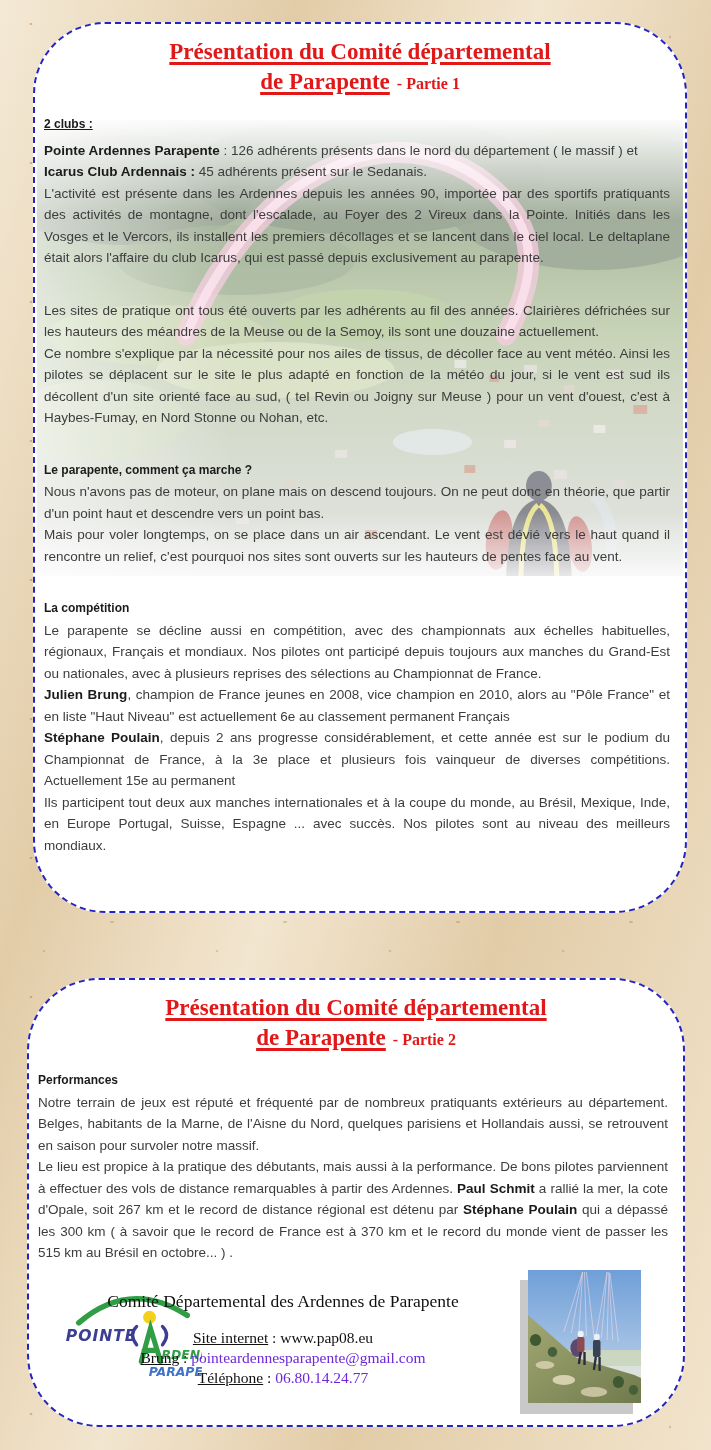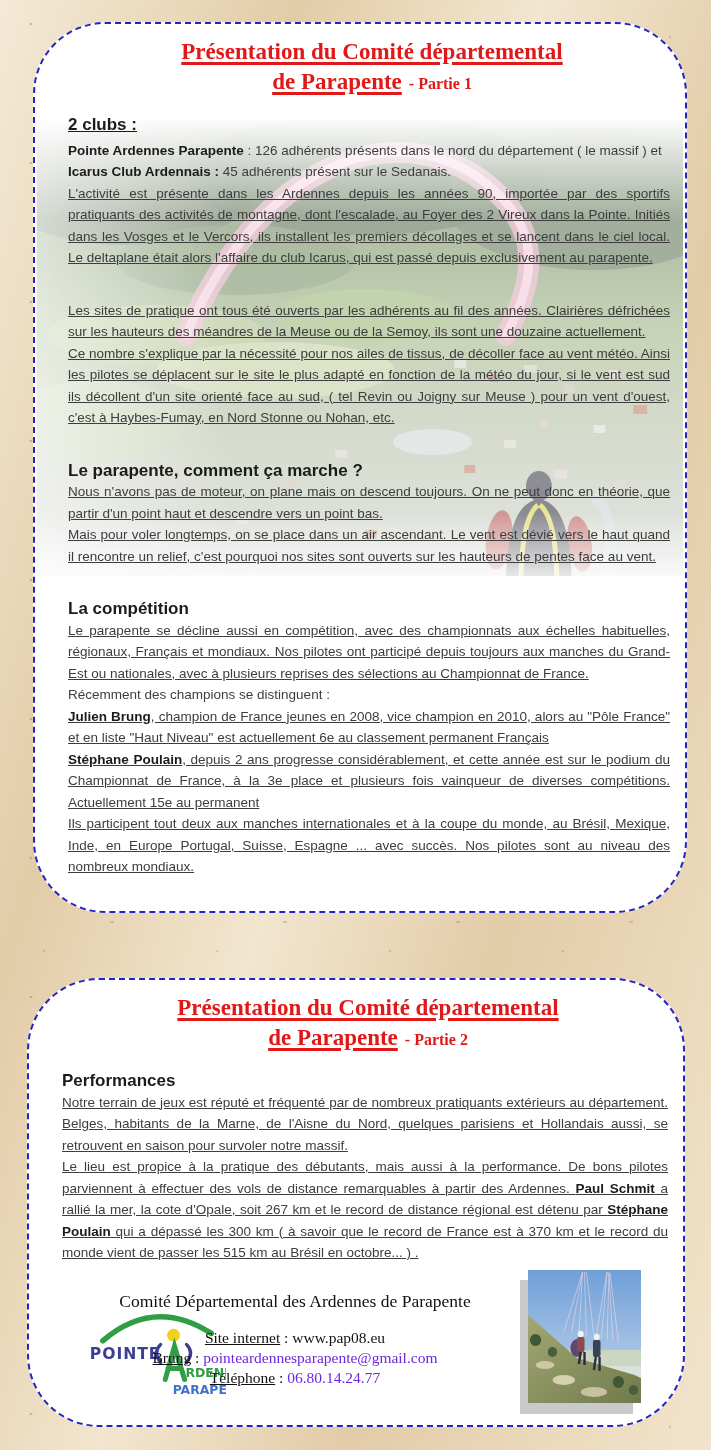--- a/index.html
+++ b/index.html
@@ -13,60 +13,60 @@
       radial-gradient(4px 2px at 112px 88px, rgba(140,100,55,.28) 40%, transparent 60%),
       radial-gradient(2px 3px at 151px 37px, rgba(150,110,65,.30) 40%, transparent 60%),
       radial-gradient(3px 2px at 44px 117px, rgba(165,125,75,.30) 40%, transparent 60%),
       linear-gradient(107deg, rgba(255,252,244,.50) 0%, rgba(214,184,138,.35) 26%,
                       rgba(255,250,240,.42) 47%, rgba(210,178,130,.30) 68%, rgba(252,244,228,.45) 100%);
     background-size:173px 139px,173px 139px,173px 139px,173px 139px,173px 139px,100% 100%;
     font-family:"Liberation Sans", sans-serif;
   }
   .panel {
     position:absolute; background:#fff; border:2px dashed #2424c2;
-    border-radius:72px; overflow:hidden;padding-left:24px;
+    border-radius:72px; overflow:hidden;
   }
   #panel1 { left:33px; top:22px;  width:654px; height:891px; }
   #panel2 { left:27px; top:978px; width:658px; height:449px; }
 
   .panel-title {
     position:relative; margin-top:13px; text-align:center; z-index:3;
     font-family:"Liberation Serif", serif; font-weight:bold;
     color:#e21717; font-size:23px; line-height:30px;
   }
   .panel-title .u { text-decoration:underline; text-decoration-thickness:2.5px; text-underline-offset:3px; }
   .part-suffix { font-size:16px; margin-left:7px; text-decoration:none; white-space:nowrap; }
 
   .body-text {
     position:relative; z-index:3; margin-top:15px; padding:0 15px 0 9px;
     font-size:13.5px; line-height:21.5px; color:#3d3d3d;
   }
-  .sec-h { font-weight:bold; color:#1b1b1b; font-size:17px; }
+  .sec-h { font-weight:bold; color:#1b1b1b; font-size:12px; }
   .h-underline { text-decoration:underline; }
   .clubs-h { margin-bottom:4px; }
-  .para { text-align:justify;text-decoration:underline; }
+  .para { text-align:justify; }
   .rich b { color:#1b1b1b;text-align:center; }
   .mt-gap { margin-top:31px; }
 
   
   .photo1 { position:absolute; left:2px; right:2px; top:96px; height:456px; opacity:.52; z-index:1; }
   .photo1 svg { width:100%; height:100%; display:block; }
 
   
   .footer { position:relative; margin-top:6px; height:150px; z-index:3; }
   .contact {
     position:absolute; left:0; right:140px; top:0; text-align:center;
     font-family:"Liberation Serif", serif; font-weight:normal; color:#101010;
   }
   .org { font-size:17.5px; line-height:22px; margin-top:20px; margin-bottom:16px; }
   .contact-line { font-size:15.5px; line-height:20px; }
   .lbl { text-decoration:underline;margin-top:44px; }
   .blue { color:#6d28d9; }
 
-  .logo { position:absolute; left:26px; top:18px; width:138px; height:124px; }
+  .logo { position:absolute; left:26px; top:0; width:138px; height:124px;font-style:italic; }
   .logo svg { width:100%; height:100%; display:block; }
 
   .photo2-wrap { position:absolute; right:25px; top:0; width:115px; height:146px; }
   .photo2-shadow { position:absolute; left:-8px; top:10px; width:113px; height:134px; background:#c9c9c9; }
   .photo2 { position:absolute; left:0; top:0; width:113px; height:133px; }
   .photo2 svg { width:100%; height:100%; display:block; }
 </style>
 </head>
 <body>
 
@@ -163,24 +163,23 @@
 
       <p class="para mt-gap">Les sites de pratique ont tous été ouverts par les adhérents au fil des années. Clairières défrichées sur les hauteurs des méandres de la Meuse ou de la Semoy, ils sont une douzaine actuellement.</p>
       <p class="para">Ce nombre s'explique par la nécessité pour nos ailes de tissus, de décoller face au vent météo. Ainsi les pilotes se déplacent sur le site le plus adapté en fonction de la météo du jour, si le vent est sud ils décollent d'un site orienté face au sud,  ( tel Revin ou Joigny sur Meuse )  pour un vent d'ouest, c'est à Haybes-Fumay, en Nord Stonne ou Nohan, etc.</p>
 
       <div class="sec-h mt-gap">Le parapente, comment ça marche ?</div>
       <p class="para">Nous n'avons pas de moteur, on plane mais on descend toujours. On ne peut donc en théorie, que partir d'un point haut et descendre vers un point bas.</p>
       <p class="para">Mais pour voler longtemps, on se place dans un air ascendant.  Le vent est dévié vers le haut quand il rencontre un relief, c'est pourquoi nos sites sont ouverts sur les hauteurs de pentes face au vent.</p>
 
       <div class="sec-h mt-gap">La compétition</div>
       <p class="para">Le parapente se décline aussi en compétition, avec des championnats aux échelles habituelles, régionaux, Français et mondiaux. Nos pilotes ont participé depuis toujours aux manches du Grand-Est ou nationales, avec à plusieurs reprises des sélections au Championnat de France.</p>
-      <p>Récemment des champions se distinguent :</p>
       <p class="para rich"><b>Julien Brung</b><span>, champion de France jeunes en 2008, vice champion en 2010, alors au "Pôle France" et en liste "Haut Niveau" est actuellement 6e au classement permanent Français</span></p>
       <p class="para rich"><b>Stéphane Poulain</b><span>, depuis 2 ans progresse considérablement, et cette année est sur le podium du Championnat de France, à la 3e place et plusieurs fois vainqueur de diverses compétitions. Actuellement 15e au permanent</span></p>
-      <p class="para">Ils participent tout deux aux manches internationales et à la coupe du monde, au Brésil, Mexique, Inde, en Europe Portugal, Suisse, Espagne ... avec succès. Nos pilotes sont au niveau des nombreux mondiaux.</p>
+      <p class="para">Ils participent tout deux aux manches internationales et à la coupe du monde, au Brésil, Mexique, Inde, en Europe Portugal, Suisse, Espagne ... avec succès. Nos pilotes sont au niveau des meilleurs mondiaux.</p>
     </div>
   </div>
 
   <div class="panel" id="panel2">
 
     <div class="panel-title">
       <span class="u">Présentation du Comité départemental</span><br>
       <span class="u">de Parapente</span><span class="part-suffix">- Partie 2</span>
     </div>
 

